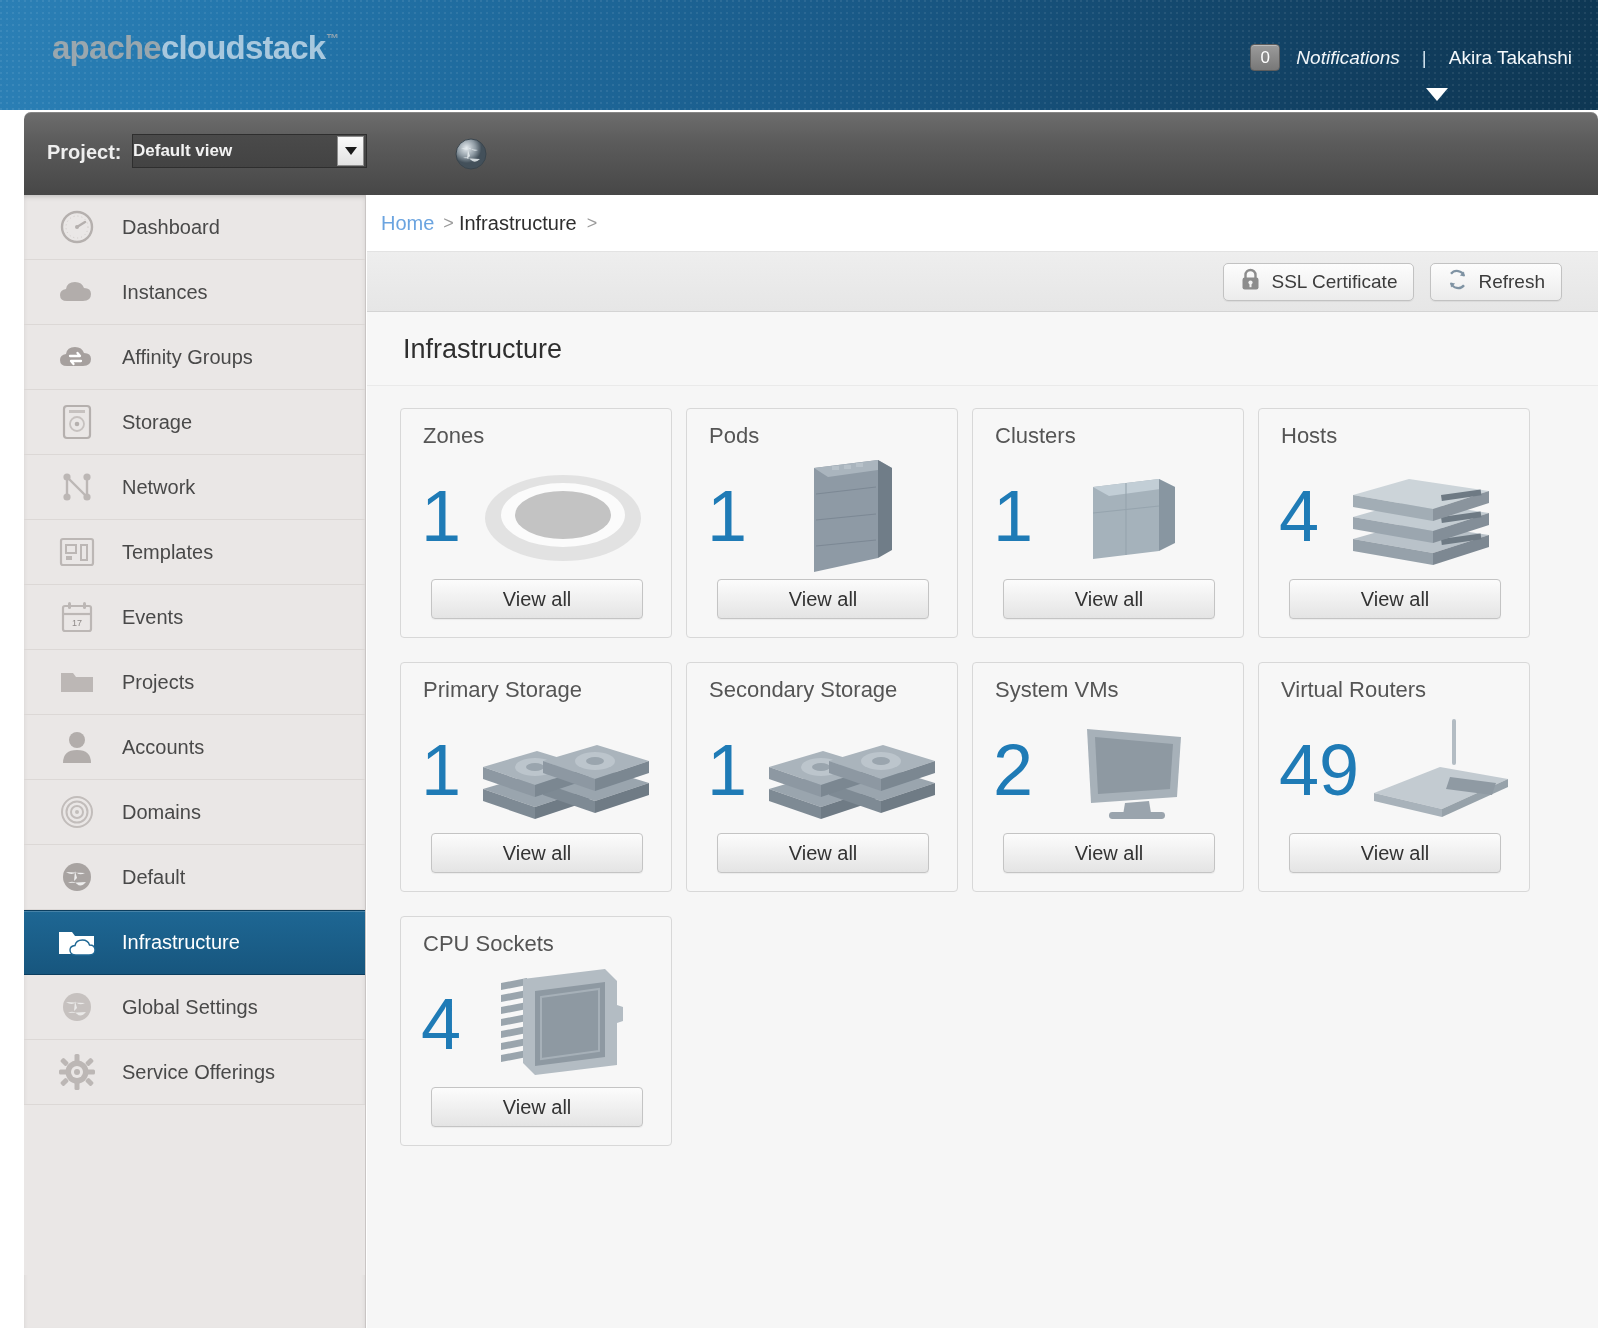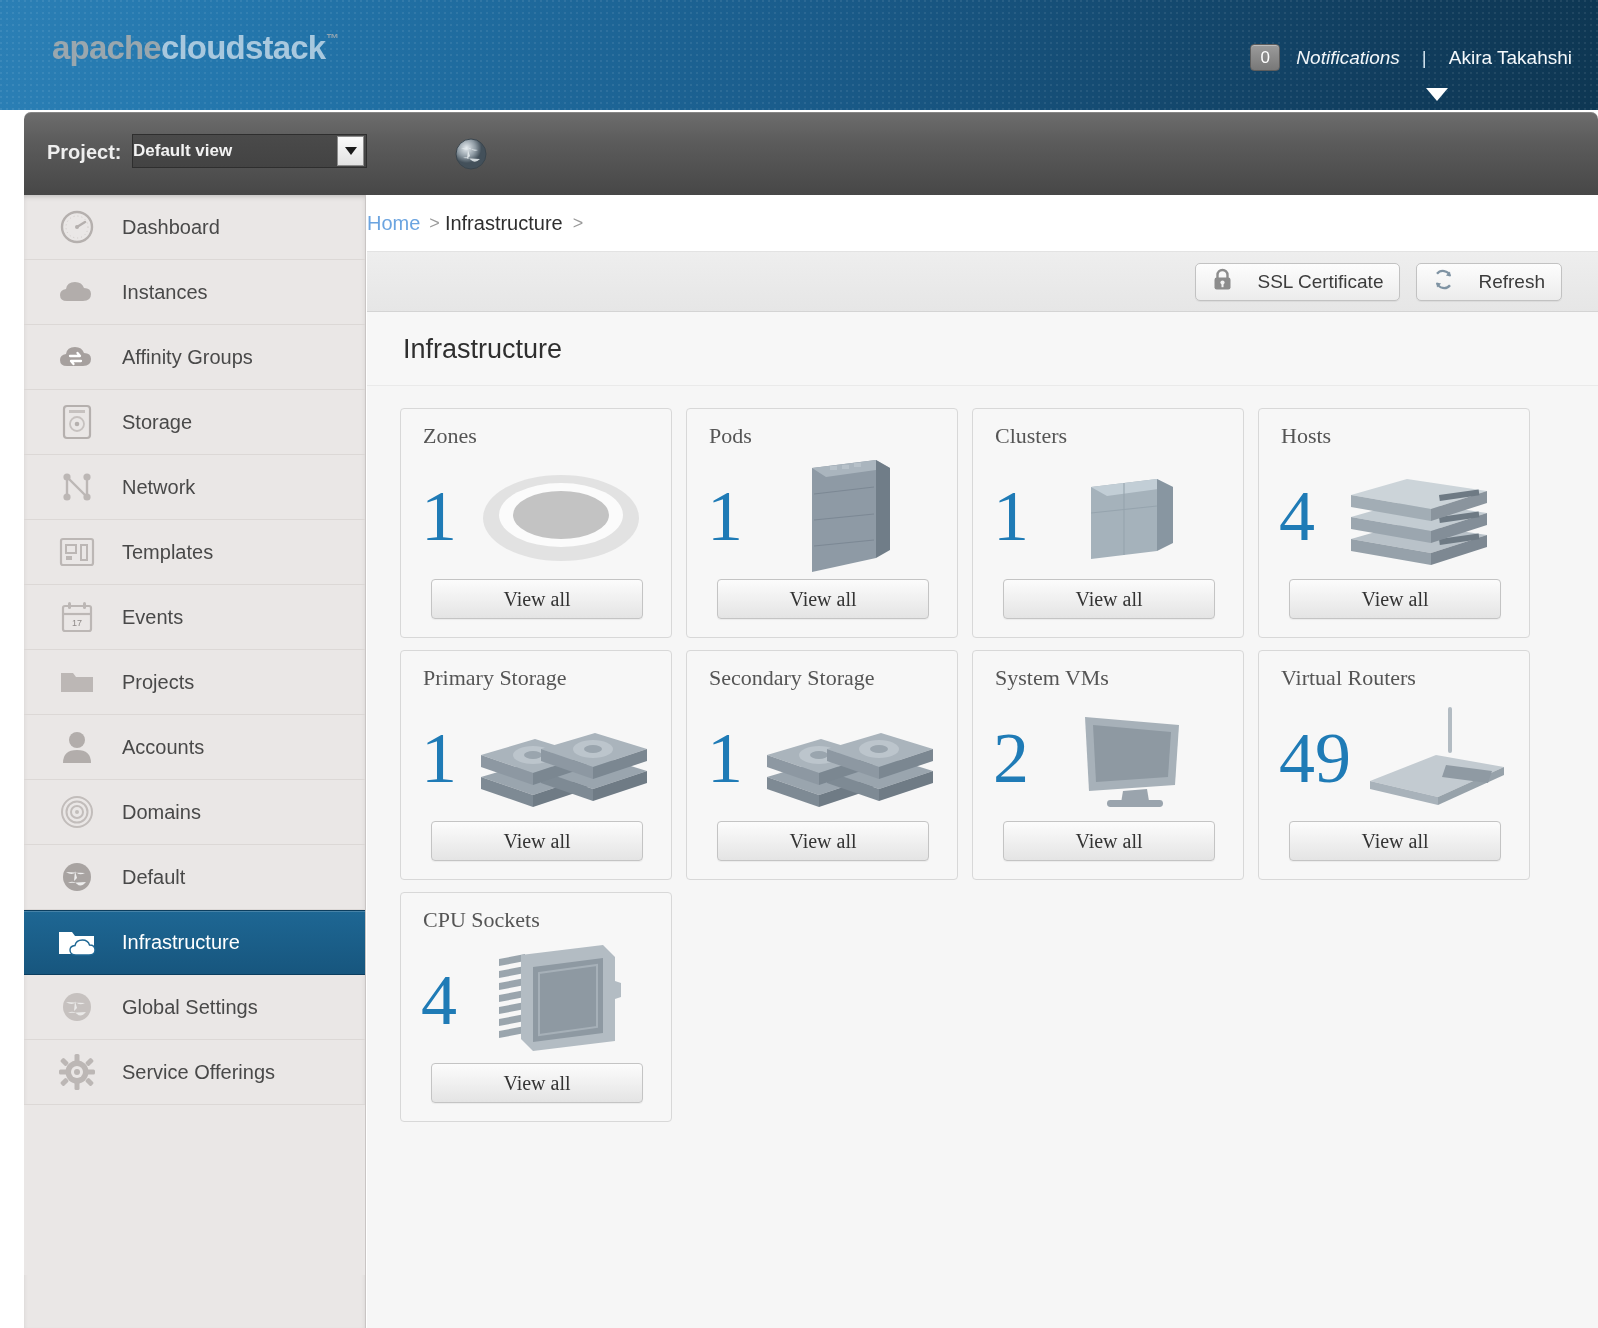--- a/index.html
+++ b/index.html
@@ -108,51 +108,51 @@
   .nav-item.active .lbl { color: #ffffff; }
   .sb-fill { background: #eae7e6; height: 170px; }
 
   
   .main {
     position: absolute; left: 367px; top: 195px; width: 1231px; height: 1133px;
     background: #f6f6f6;
   }
   .crumbbar {
     height: 57px; background: #ffffff; border-bottom: 1px solid #e3e3e3;
-    display: flex; align-items: center; 
+    display: flex; align-items: center; padding-left: 14px;
   }
   .crumb-home { color: #6ba4e0; font-size: 20px; cursor: pointer; }
   .crumb-sep { color: #9a9a9a; font-size: 18px; margin: 0 5px 0 9px; }
   .crumb-cur { color: #2e2e2e; font-size: 20px; }
   .crumb-sep2 { color: #9a9a9a; font-size: 18px; margin-left: 10px; }
 
   .toolbar {
     height: 60px;
     background: linear-gradient(180deg, #eeeeee 0%, #e6e6e6 100%);
     border-bottom: 1px solid #d4d4d4;
     display: flex; align-items: center; justify-content: flex-end;
     padding-right: 36px; gap: 16px;
   }
   .tbtn {
-    display: inline-flex; align-items: center; gap: 24px;
+    display: inline-flex; align-items: center; gap: 10px;
     height: 38px; padding: 0 16px;
     background: linear-gradient(180deg, #fdfdfd 0%, #ececec 100%);
     border: 1px solid #c2c2c2; border-radius: 5px;
     font-size: 19px; color: #3c3c3c; cursor: pointer;
     box-shadow: 0 1px 1px rgba(0,0,0,.06);
   }
 
   .panel { padding: 0; }
   .panel-head {
     margin: 0 0 0 0; padding: 22px 0 20px 36px;
     background: #f7f7f7; border-bottom: 1px solid #eaeaea;
   }
   .panel-title { font-size: 27px; color: #2f2f2f; font-weight: normal; }
 
-  .cards { padding: 22px 0 0 33px; display: flex; flex-wrap: wrap; gap: 12px 14px; width: 1180px; font-family: Liberation Serif, serif; }
+  .cards { padding: 22px 0 0 33px; display: flex; flex-wrap: wrap; gap: 24px 14px; width: 1180px; }
   .card {
     width: 272px; height: 230px;
     background: #f7f7f7;
     border: 1px solid #d8d8d8; border-radius: 4px;
     position: relative;
   }
   .card-title {
     position: absolute; left: 22px; top: 14px;
     font-size: 22px; color: #555555;
   }

